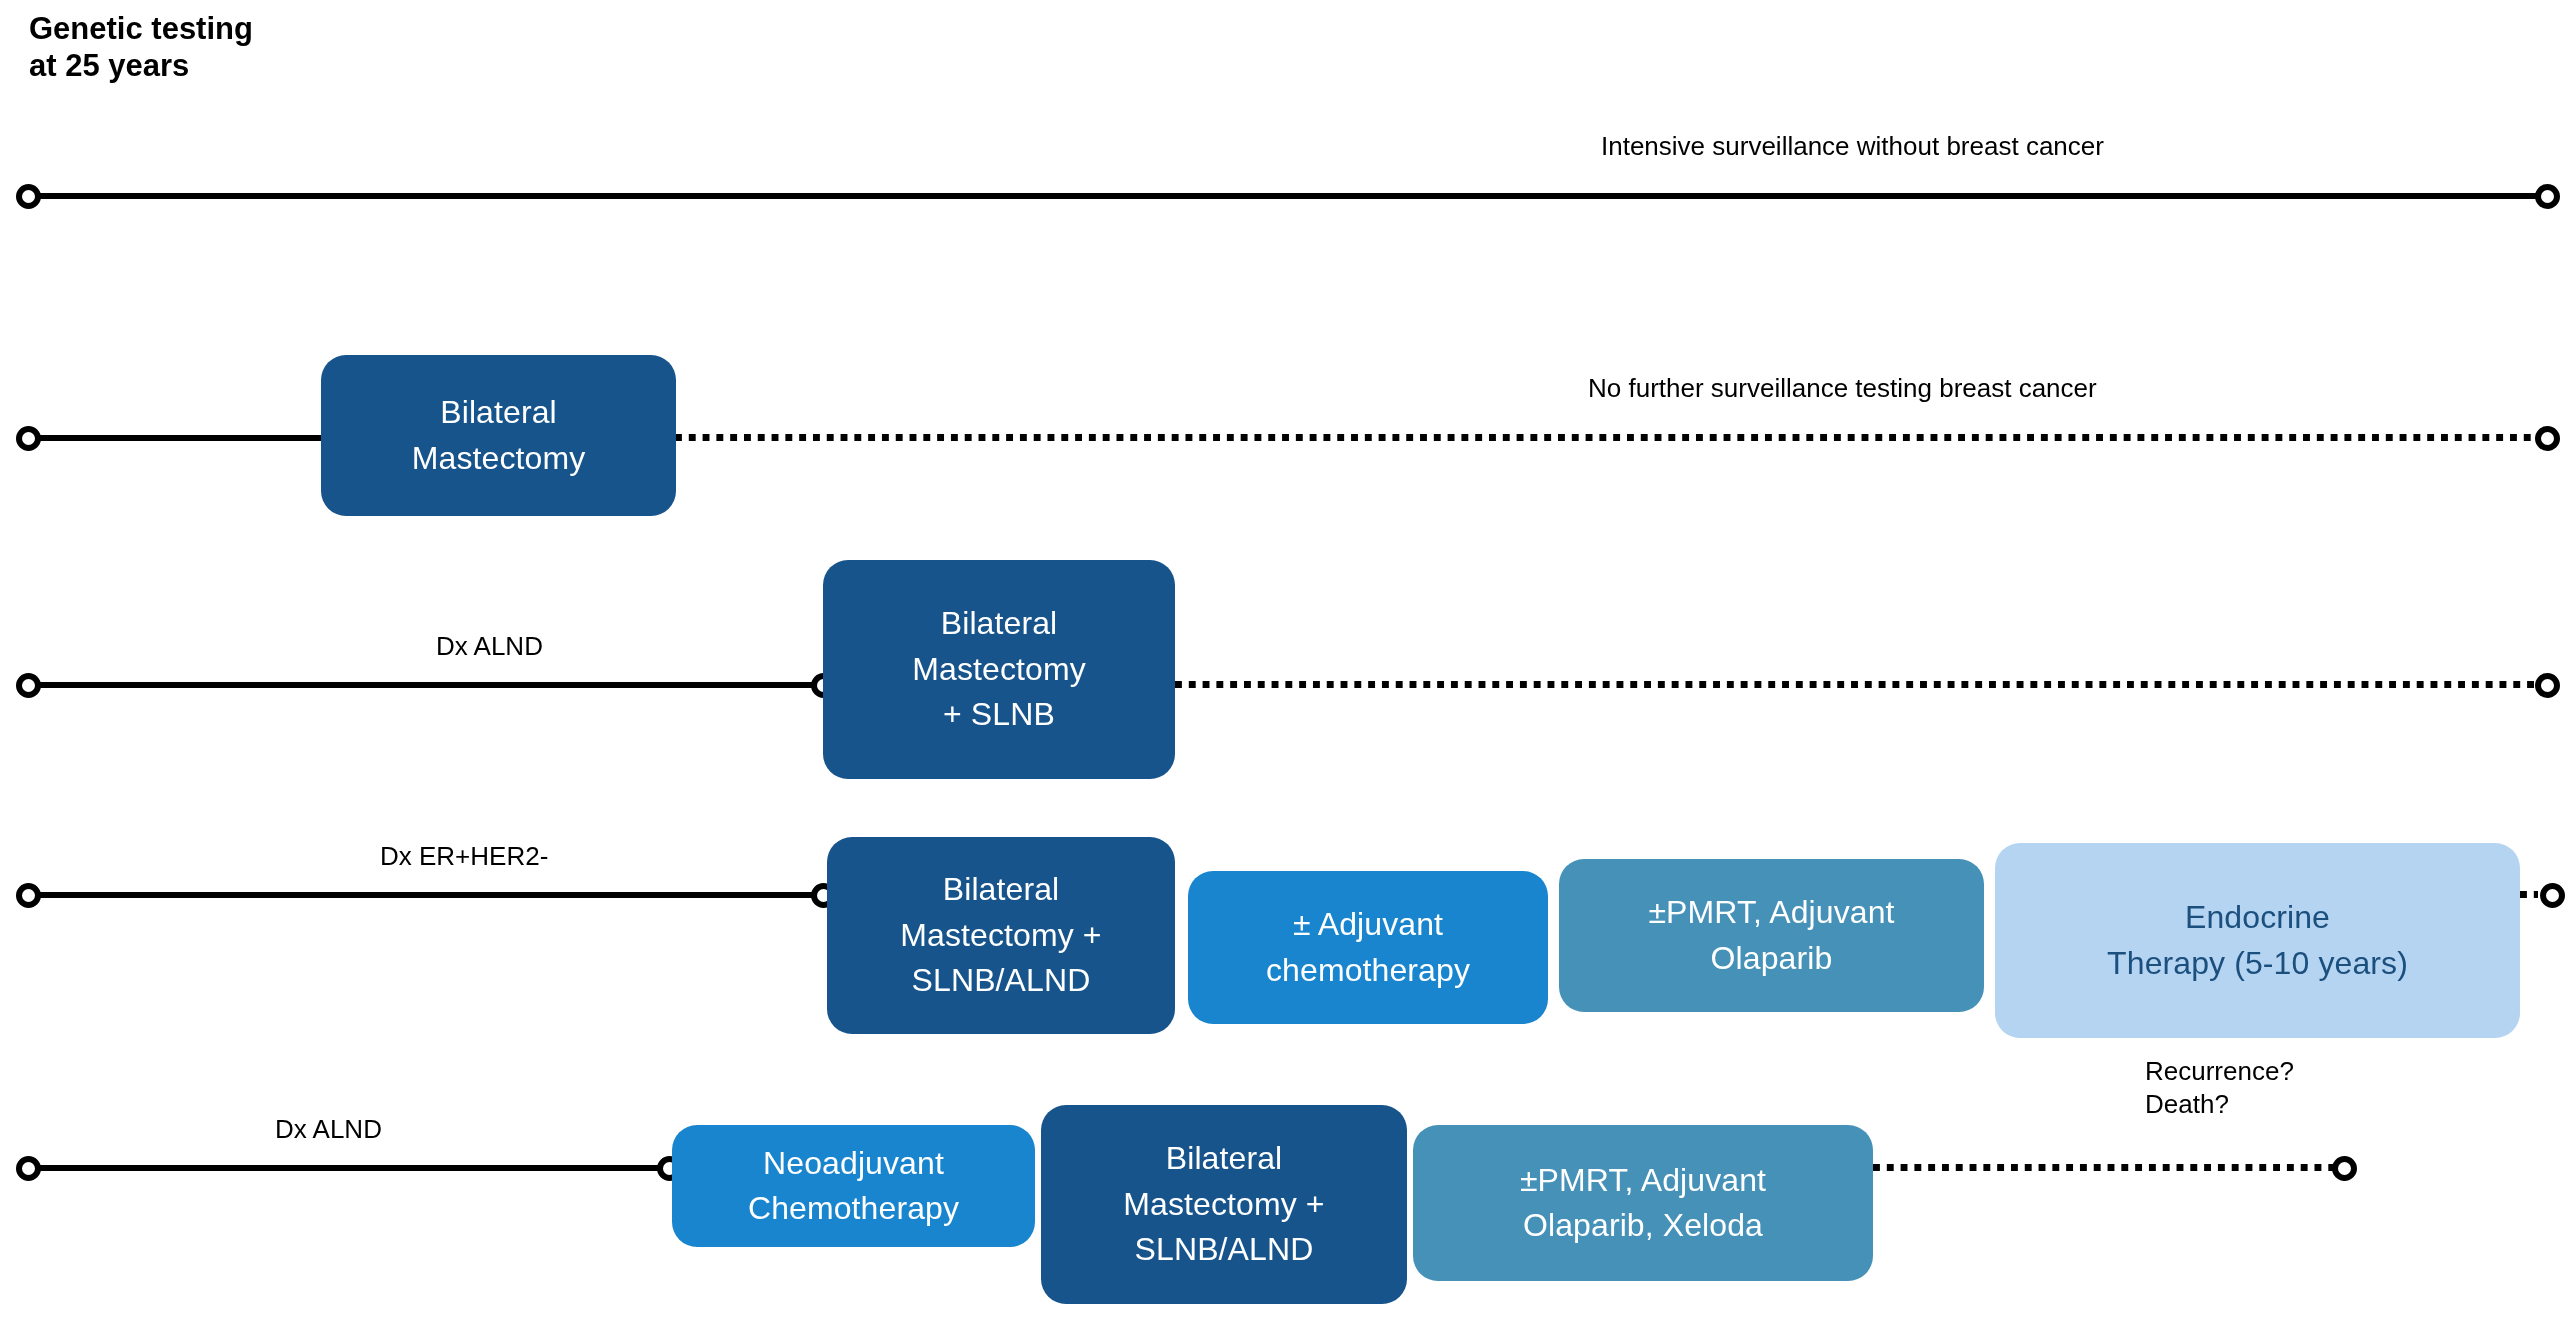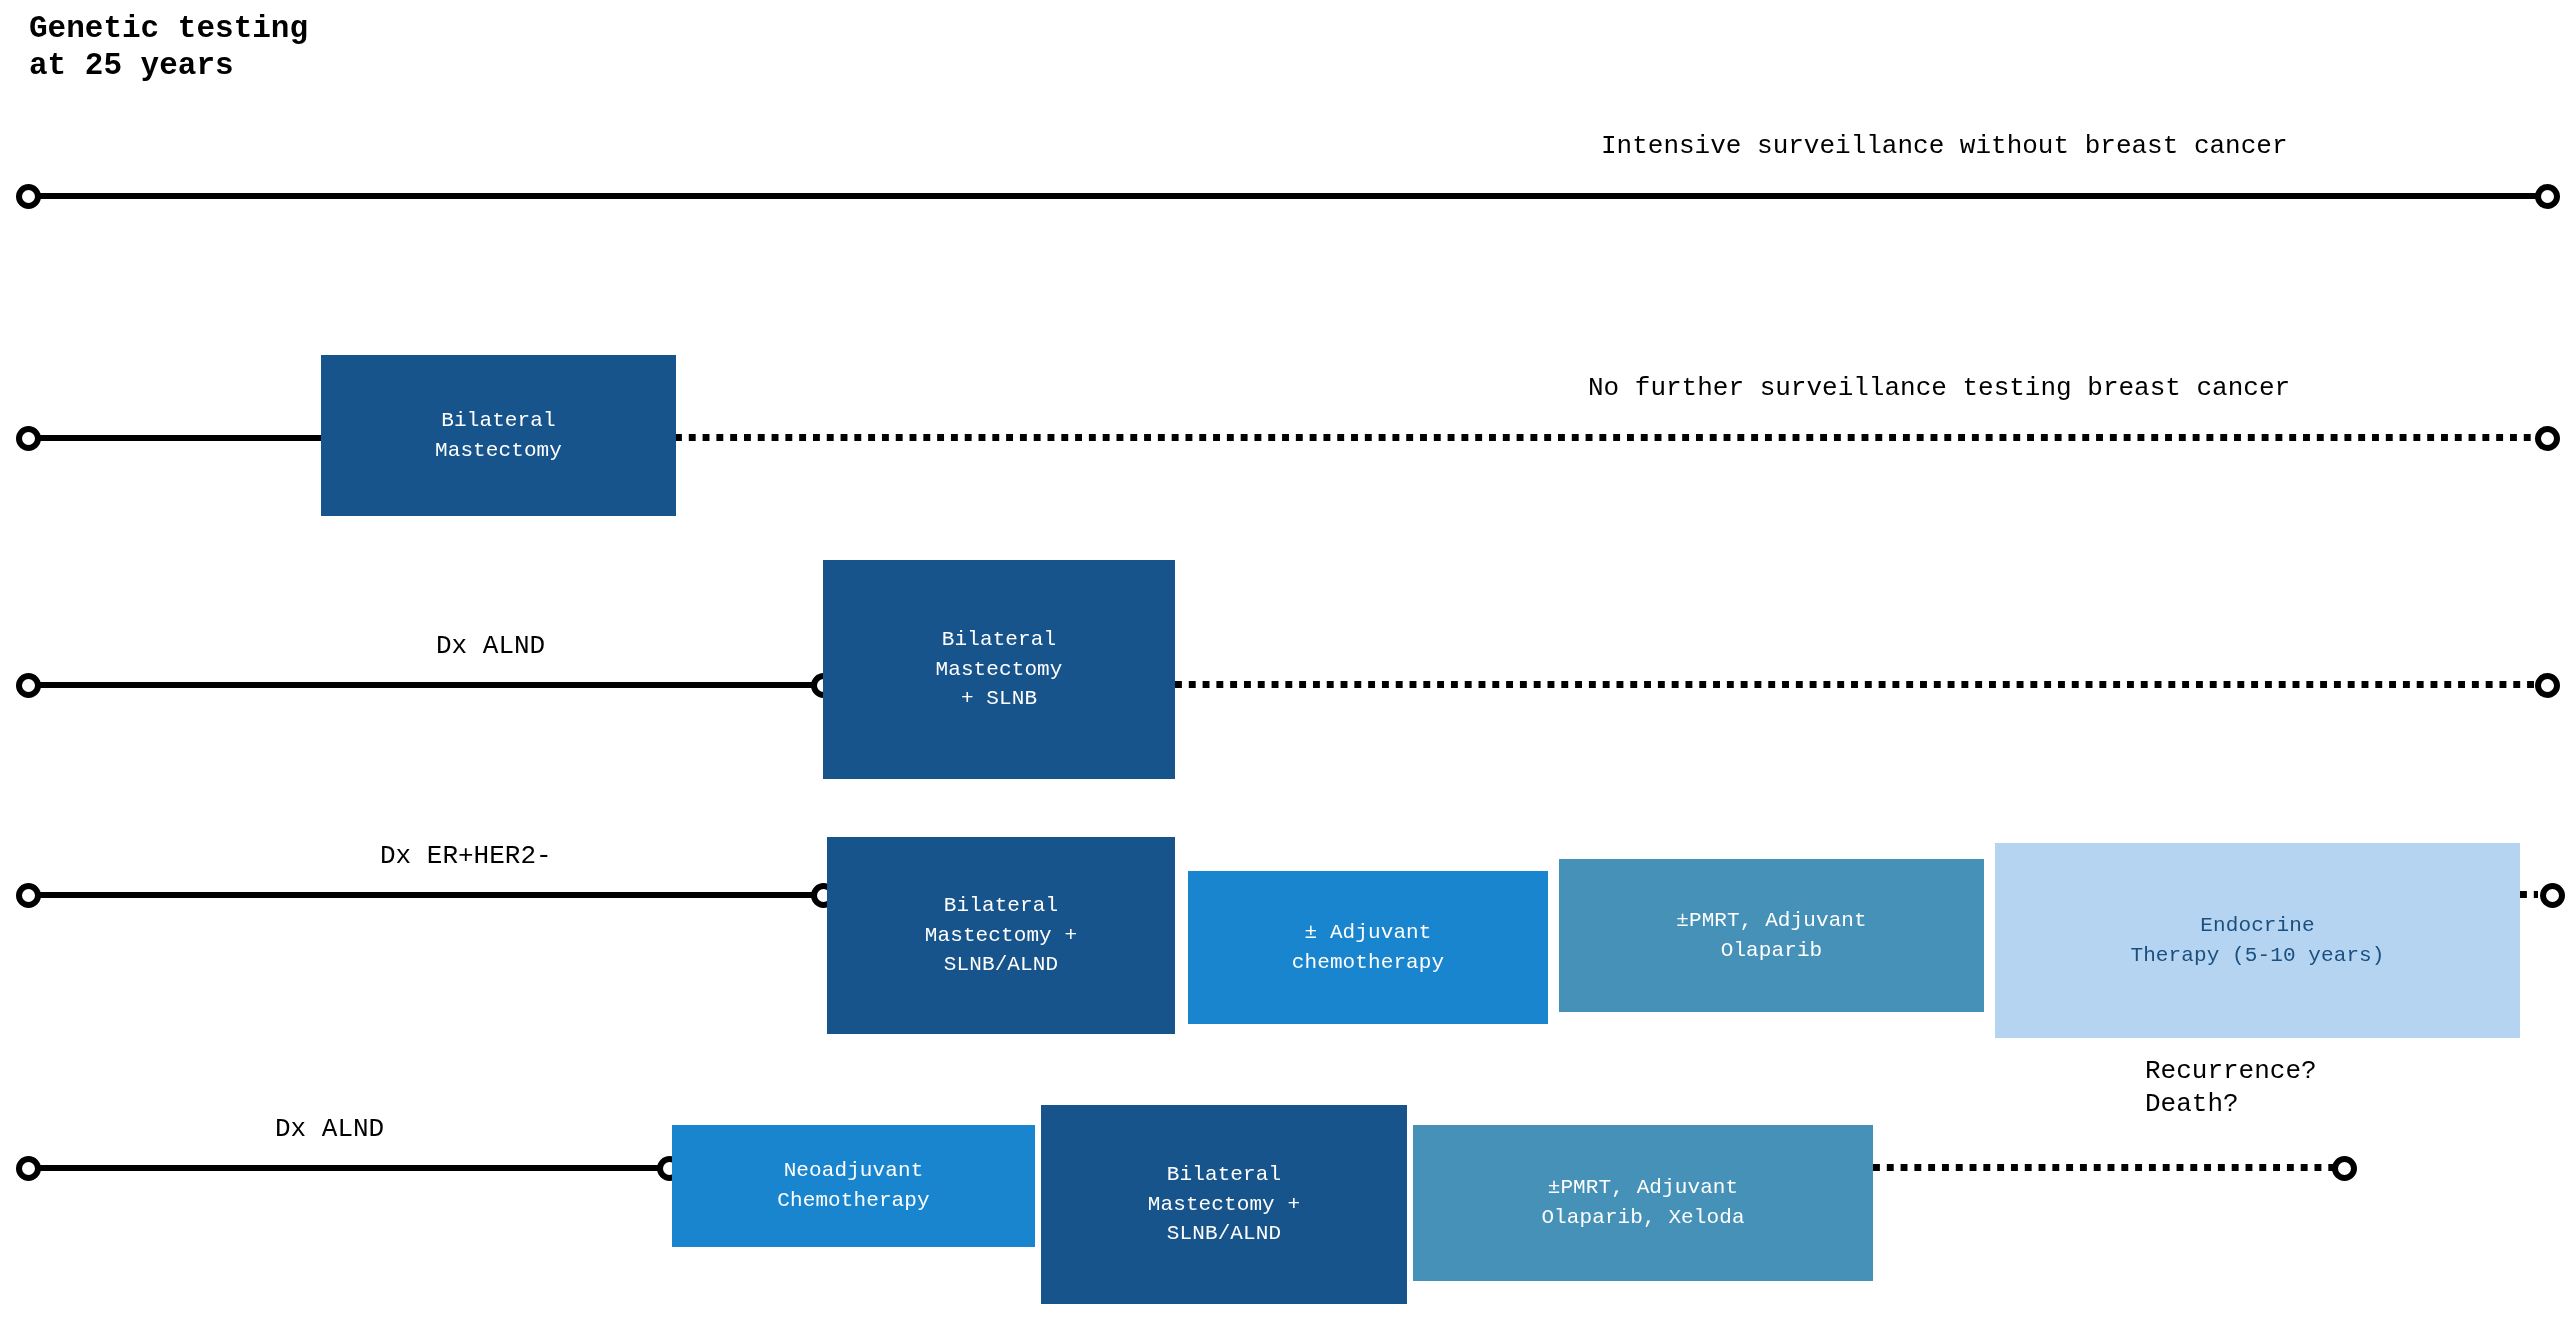--- a/index.html
+++ b/index.html
@@ -4,21 +4,20 @@
 <style>
   html,body{margin:0;padding:0;background:#ffffff;}
   body{font-family:"Liberation Sans","DejaVu Sans",sans-serif;}
 
   #stage{
     position:relative;
     width:2576px;
     height:1324px;
     background:#ffffff;
     overflow:hidden;
-    font-family:Liberation Mono, monospace;
   }
 
   
   .title{
     position:absolute;
     left:29px; top:11.3px;
     font-size:31px;
     font-weight:bold;
     line-height:1.17;
     color:#000000;
@@ -56,24 +55,25 @@
 
   
   .box{
     position:absolute;
     display:flex;
     align-items:center;
     justify-content:center;
     text-align:center;
     box-sizing:border-box;
     padding:2.5px 6.3px;
-    font-size:21px;
+    font-size:32px;
     line-height:1.42;
     white-space:pre-line;
     letter-spacing:0.1px;
+    border-radius:25px;
   }
   .box.navy{background:#17548b; color:#ffffff;}
   .box.bright{background:#1985ce; color:#ffffff;}
   .box.teal{background:#4591b7; color:#ffffff;}
   .box.pale{background:#b4d4f1; color:#1b4f7e;}
 
   
   .lbl{
     position:absolute;
     font-size:26px;

